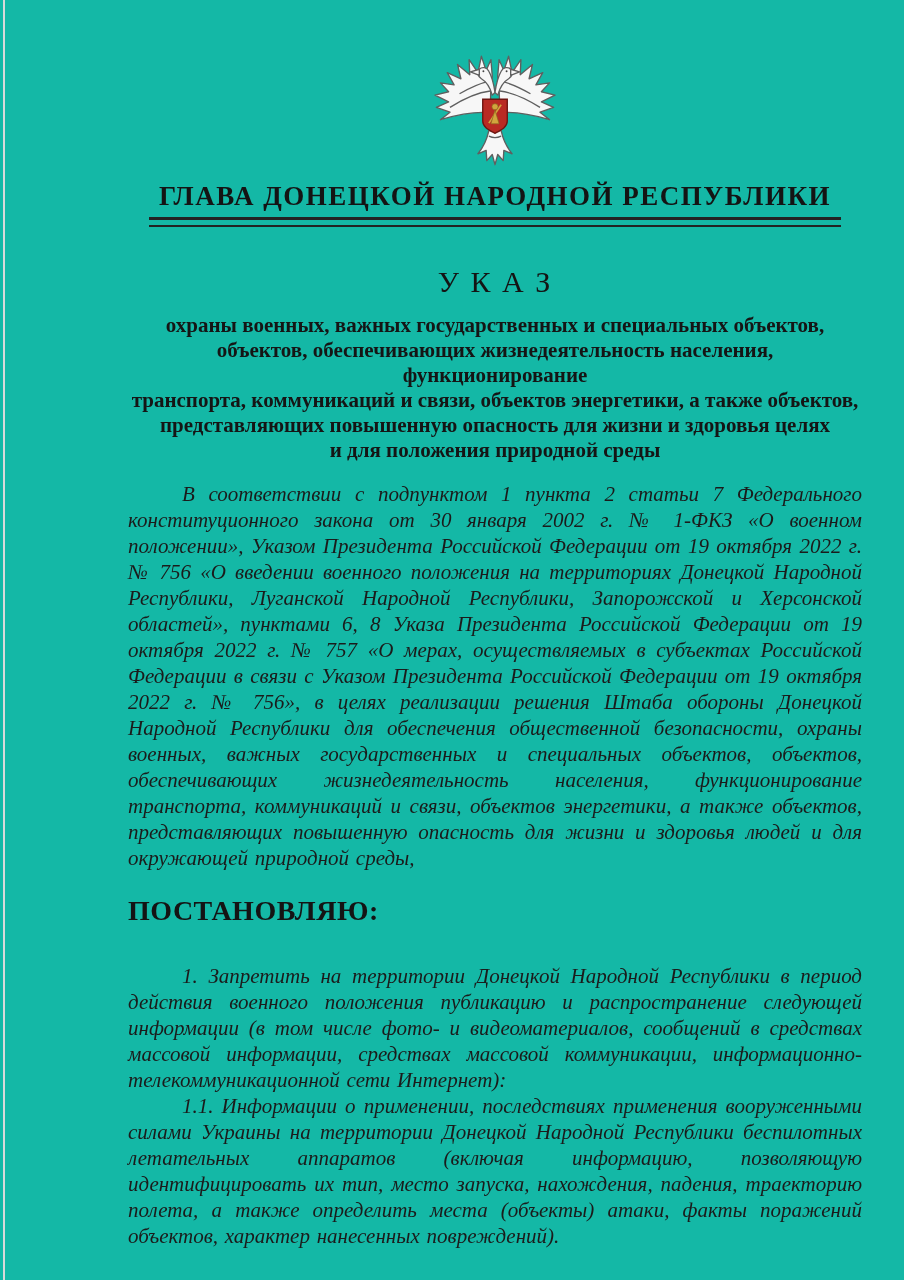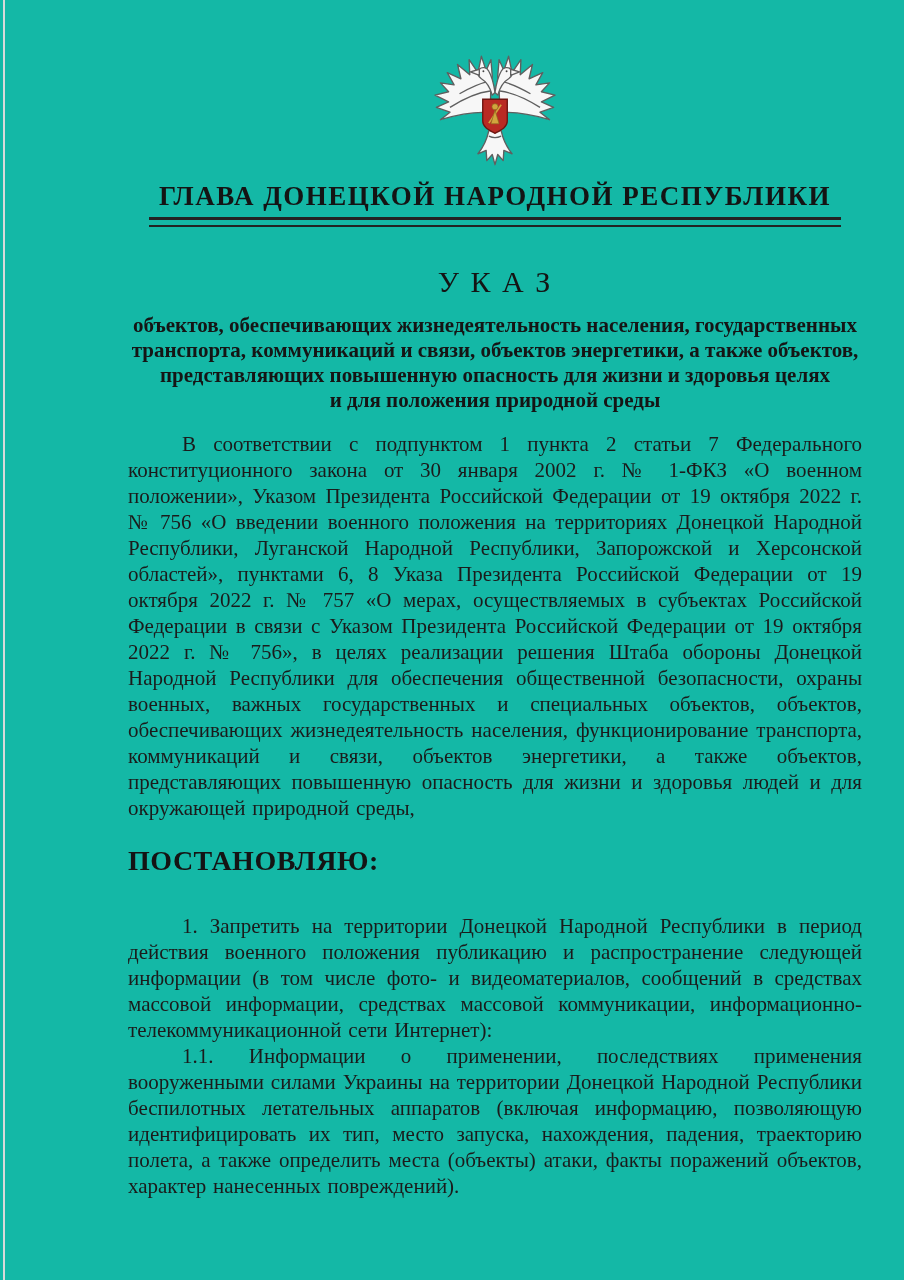--- a/index.html
+++ b/index.html
@@ -55,21 +55,21 @@
     text-align:center;
     color:#151515;
   }
   .body-par{
     margin:0;
     font-size:21px;
     line-height:26px;
     text-align:justify;
     word-spacing:1.5px;
   }
-  .indent{text-indent:54px;}
+  .indent{text-indent:54px;font-style:italic;}
   .preamble{margin-top:18px;}
   .resolve{
     margin-top:24px;
     font-size:28px;
     font-weight:bold;
     letter-spacing:0.5px;
     color:#141414;
   }
   .item-first{margin-top:36px;}
 </style>
@@ -116,21 +116,22 @@
         <path d="M110,88 L104,108 L116,108 Z" fill="#d2a53e" stroke="#8a6b1e" stroke-width="1"></path>
       </svg>
     </div>
 
     <div class="org-title">ГЛАВА ДОНЕЦКОЙ НАРОДНОЙ РЕСПУБЛИКИ</div>
     <div class="double-rule"></div>
 
     <div class="doc-type">У К А З</div>
 
     <div class="subject">
-      <div>объектов, обеспечивающих жизнедеятельность населения, государственных</div>
+      <div>охраны военных, важных государственных и специальных объектов,</div>
+      <div>объектов, обеспечивающих жизнедеятельность населения, функционирование</div>
       <div>транспорта, коммуникаций и связи, объектов энергетики, а также объектов,</div>
       <div>представляющих повышенную опасность для жизни и здоровья целях</div>
       <div>и для положения природной среды</div>
     </div>
 
     <p class="body-par indent preamble">В соответствии с подпунктом 1 пункта 2 статьи 7 Федерального конституционного закона от 30 января 2002 г. № 1-ФКЗ «О военном положении», Указом Президента Российской Федерации от 19 октября 2022 г. № 756 «О введении военного положения на территориях Донецкой Народной Республики, Луганской Народной Республики, Запорожской и Херсонской областей», пунктами 6, 8 Указа Президента Российской Федерации от 19 октября 2022 г. № 757 «О мерах, осуществляемых в субъектах Российской Федерации в связи с Указом Президента Российской Федерации от 19 октября 2022 г. № 756», в целях реализации решения Штаба обороны Донецкой Народной Республики для обеспечения общественной безопасности, охраны военных, важных государственных и специальных объектов, объектов, обеспечивающих жизнедеятельность населения, функционирование транспорта, коммуникаций и связи, объектов энергетики, а также объектов, представляющих повышенную опасность для жизни и здоровья людей и для окружающей природной среды,</p>
 
     <div class="resolve">ПОСТАНОВЛЯЮ:</div>
 
     <p class="body-par indent item-first">1. Запретить на территории Донецкой Народной Республики в период действия военного положения публикацию и распространение следующей информации (в том числе фото- и видеоматериалов, сообщений в средствах массовой информации, средствах массовой коммуникации, информационно-телекоммуникационной сети Интернет):</p>

